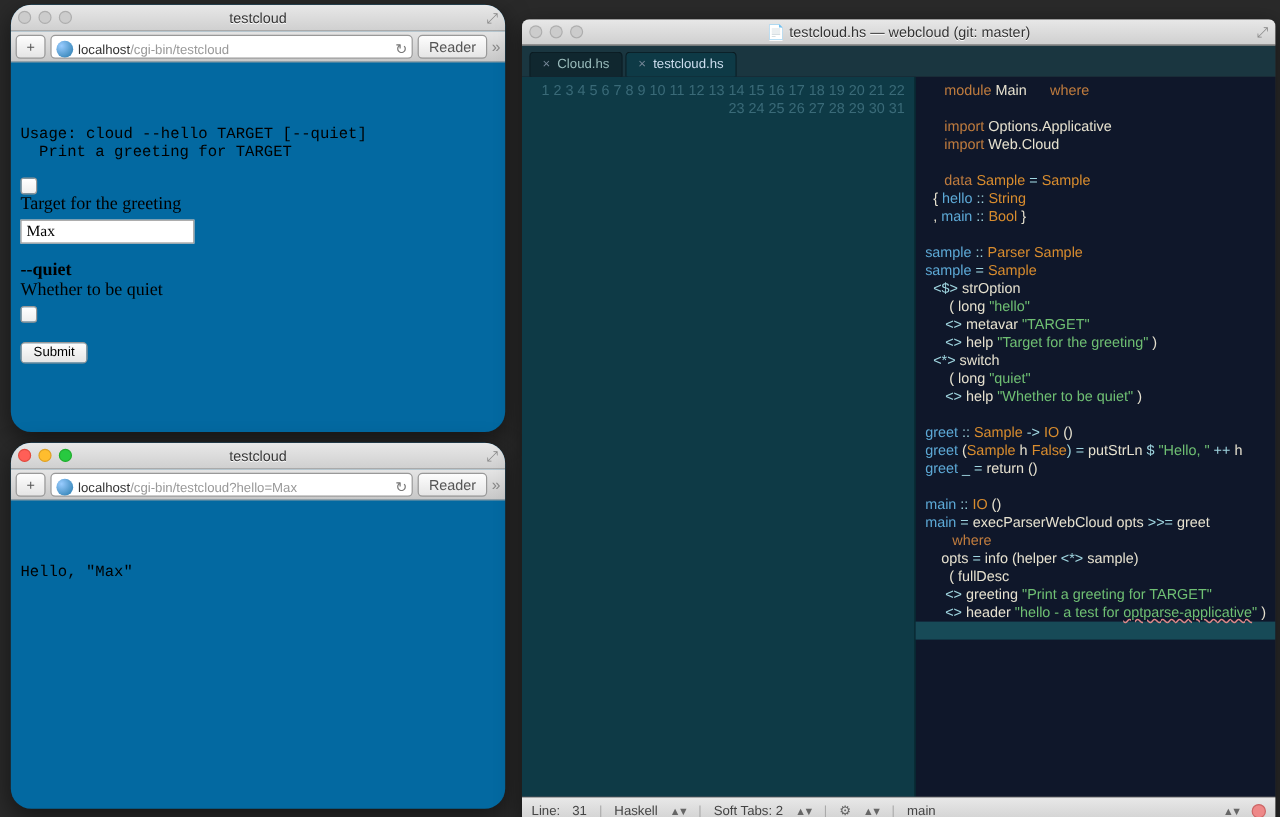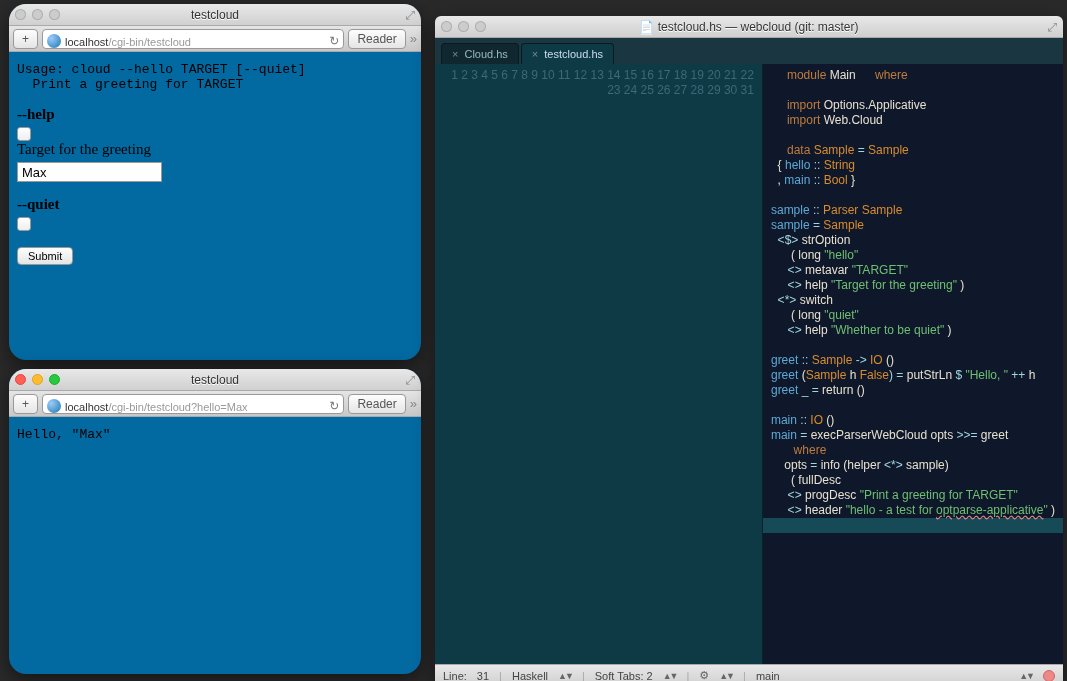--- a/index.html
+++ b/index.html
@@ -92,20 +92,21 @@
   background: radial-gradient(circle at 30% 30%, #9cf, #27a);
 }
 .addr-text { font-size: 11px; color: #333; white-space: nowrap; overflow: hidden; }
 .addr-text .path { color: #999; }
 .reload { color: #777; font-size: 12px; margin-left: auto; }
 .page {
   padding: 10px 8px;
   font-family: "Times New Roman", serif;
   font-size: 15px;
   color: #000;
+  margin-top: 42px;
 }
 .page .pre {
   font-family: "Courier New", monospace;
   font-size: 13px;
   white-space: pre;
   margin-bottom: 14px;
 }
 .opt-name { font-weight: bold; margin-top: 10px; }
 .checkbox {
   width: 14px; height: 14px;
@@ -114,20 +115,21 @@
   background: linear-gradient(#fff,#eee);
   margin-top: 4px;
 }
 .textfield {
   width: 145px;
   height: 20px;
   border: 1px solid #999;
   padding: 2px 4px;
   font-size: 13px;
   margin-top: 4px;
+  font-family: Liberation Serif, serif;
 }
 .submit-btn {
   margin-top: 16px;
   padding: 2px 10px;
   background: linear-gradient(#fdfdfd,#e5e5e5);
   border: 1px solid #999;
   border-radius: 4px;
   font-size: 11px;
 }
 
@@ -237,27 +239,27 @@
       <span class="addr-text"><span>localhost</span><span class="path">/cgi-bin/testcloud</span></span>
       <span class="reload">↻</span>
     </div>
     <div class="tb-btn">Reader</div>
     <div class="chevrons">»</div>
   </div>
   <div class="page">
     <div class="pre"><span>Usage: cloud --hello TARGET [--quiet]</span>
 <span>  Print a greeting for TARGET</span></div>
 
-    <div class="opt-name">--help</div>
     <div class="checkbox"></div>
 
     <div>Target for the greeting</div>
     <input class="textfield" value="Max" style="">
 
     <div class="opt-name" style="margin-top:14px;">--quiet</div>
+    <div>Whether to be quiet</div>
     <div class="checkbox"></div>
 
     <button class="submit-btn">Submit</button>
   </div>
 </div>
 
 <div class="window" style="left:9px; top:369px; width:412px; height:305px;">
   <div class="titlebar">
     <div class="traffic">
       <span class="red"></span>
@@ -358,21 +360,21 @@
 
 <span class="func">greet </span><span class="op">:: </span><span class="type">Sample </span><span class="op">-&gt; </span><span class="type">IO </span><span class="punct">()</span>
 <span class="func">greet </span><span class="punct">(</span><span class="type">Sample </span><span class="id">h </span><span class="type">False</span><span class="op">) = </span><span class="id">putStrLn </span><span class="op">$ </span><span class="str">"Hello, " </span><span class="op">++ </span><span class="id">h</span>
 <span class="func">greet </span><span class="op">_ = </span><span class="id">return </span><span class="punct">()</span>
 
 <span class="func">main </span><span class="op">:: </span><span class="type">IO </span><span class="punct">()</span>
 <span class="func">main </span><span class="op">= </span><span class="id">execParserWebCloud opts </span><span class="op">&gt;&gt;= </span><span class="id">greet</span>
 <span class="kw">  where</span>
 <span class="id">    opts </span><span class="op">= </span><span class="id">info </span><span class="punct">(</span><span class="id">helper </span><span class="op">&lt;*&gt; </span><span class="id">sample</span><span class="punct">)</span>
 <span class="punct">      ( </span><span class="id">fullDesc</span>
-<span class="op">     &lt;&gt; </span><span class="id">progDesc </span><span class="str">"Print a greeting for TARGET"</span>
+<span class="op">     &lt;&gt; </span><span class="id">greeting </span><span class="str">"Print a greeting for TARGET"</span>
 <span class="op">     &lt;&gt; </span><span class="id">header </span><span class="str">"hello - a test for </span><span class="str underline">optparse-applicative</span><span class="str">" </span><span class="punct">)</span>
 <span class="line hl"> </span></div>
   </div>
   <div class="statusbar">
     <span>Line:</span>
     <span>31</span>
     <span class="sep">|</span>
     <span>Haskell</span>
     <span class="updown">▲▼</span>
     <span class="sep">|</span>

